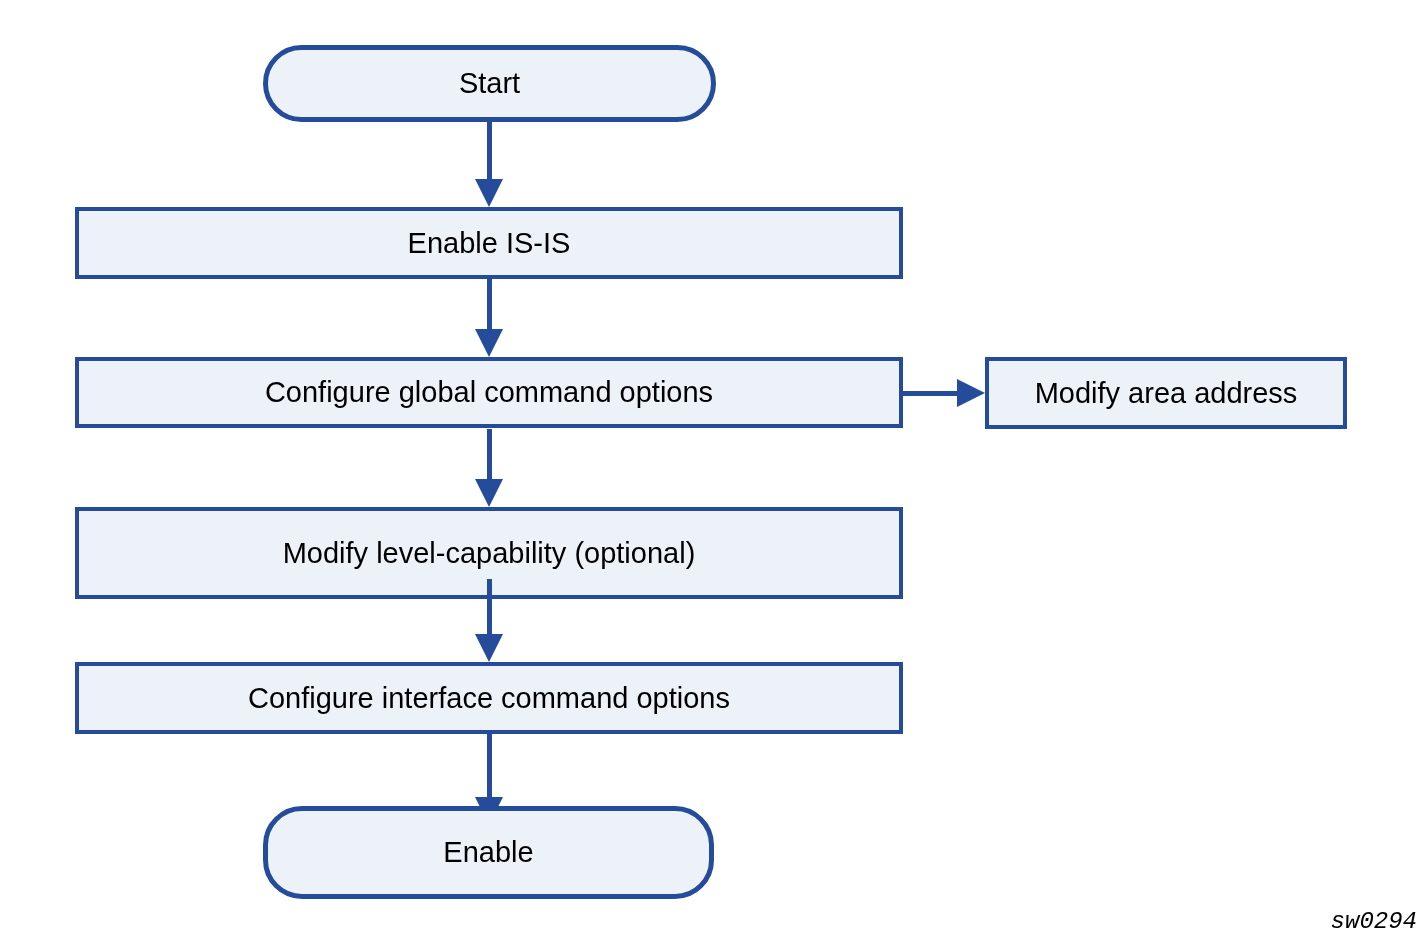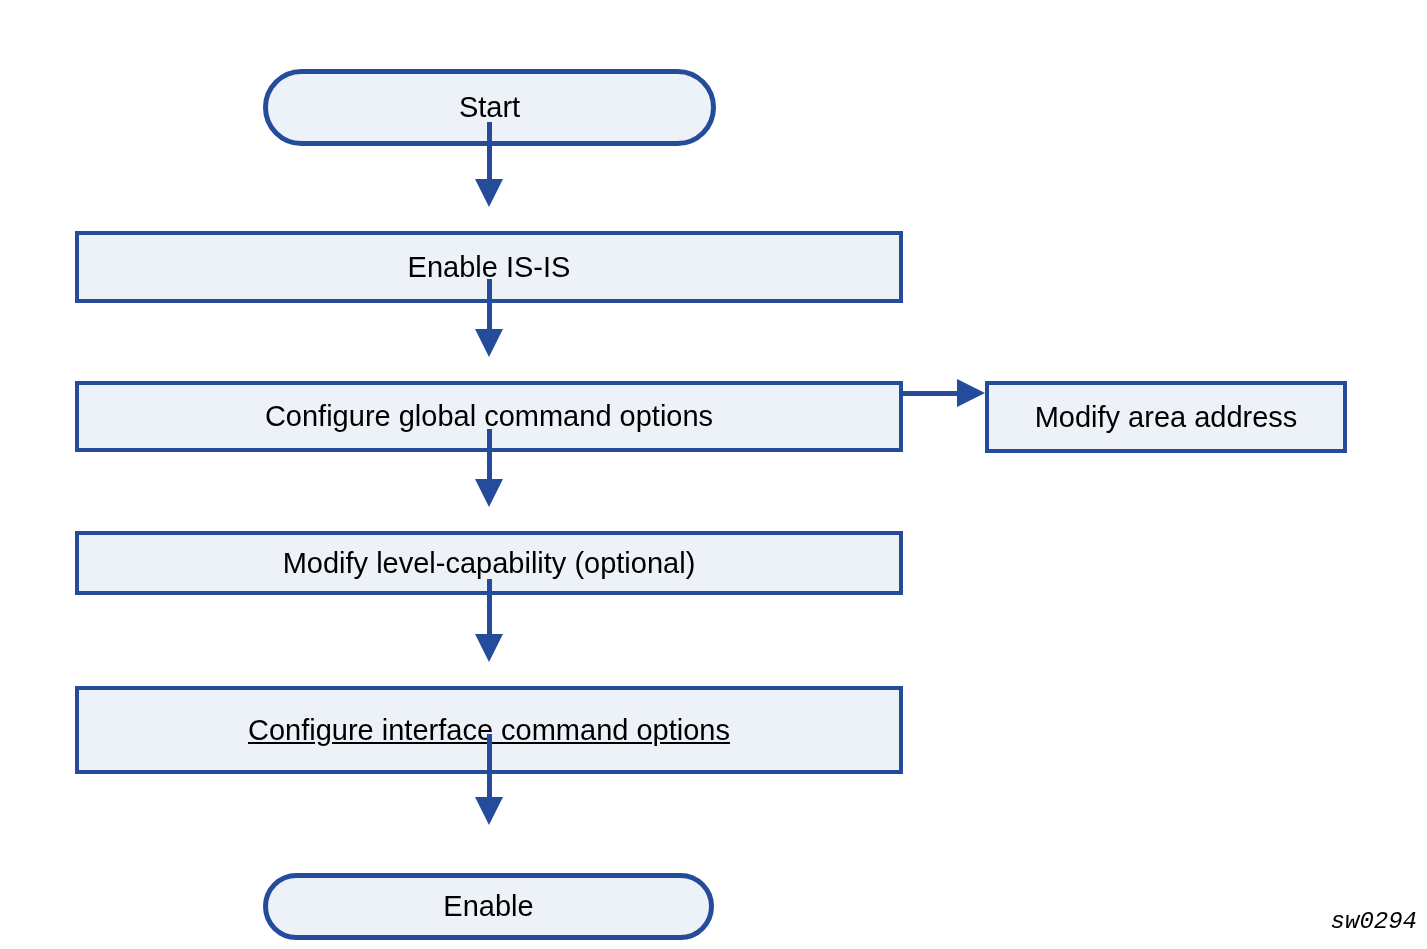--- a/index.html
+++ b/index.html
@@ -19,34 +19,33 @@
     position: absolute;
     box-sizing: border-box;
     background: #edf2f8;
     border: 4px solid #254c9a;
     display: flex;
     align-items: center;
     justify-content: center;
     font-size: 29px;
     color: #000000;
     text-align: center;
-    margin-top: 24px;
   }
   .terminator {
     border-radius: 39px;
     border-width: 5px;
   }
   
   #n-start               { left: 263px; top: 45px;  width: 453px; height: 77px; }
   #n-enable-isis         { left: 75px;  top: 207px; width: 828px; height: 72px; }
   #n-configure-global    { left: 75px;  top: 357px; width: 828px; height: 71px; }
   #n-specify-area        { left: 985px; top: 357px; width: 362px; height: 72px; }
-  #n-modify-level        { left: 75px;  top: 507px; width: 828px; height: 64px; align-items: center; }
-  #n-configure-interface { left: 75px;  top: 662px; width: 828px; height: 88px; text-decoration: underline; }
-  #n-enable              { left: 263px; top: 849px; width: 451px; height: 67px; }
+  #n-modify-level        { left: 75px;  top: 507px; width: 828px; height: 92px; align-items: center; }
+  #n-configure-interface { left: 75px;  top: 662px; width: 828px; height: 72px; }
+  #n-enable              { left: 263px; top: 806px; width: 451px; height: 93px; }
 
   
   .varrow { position: absolute; left: 475px; width: 28px; }
   .varrow .line {
     position: absolute;
     left: 11.5px;
     top: 0;
     width: 5px;
     background: #254c9a;
   }

